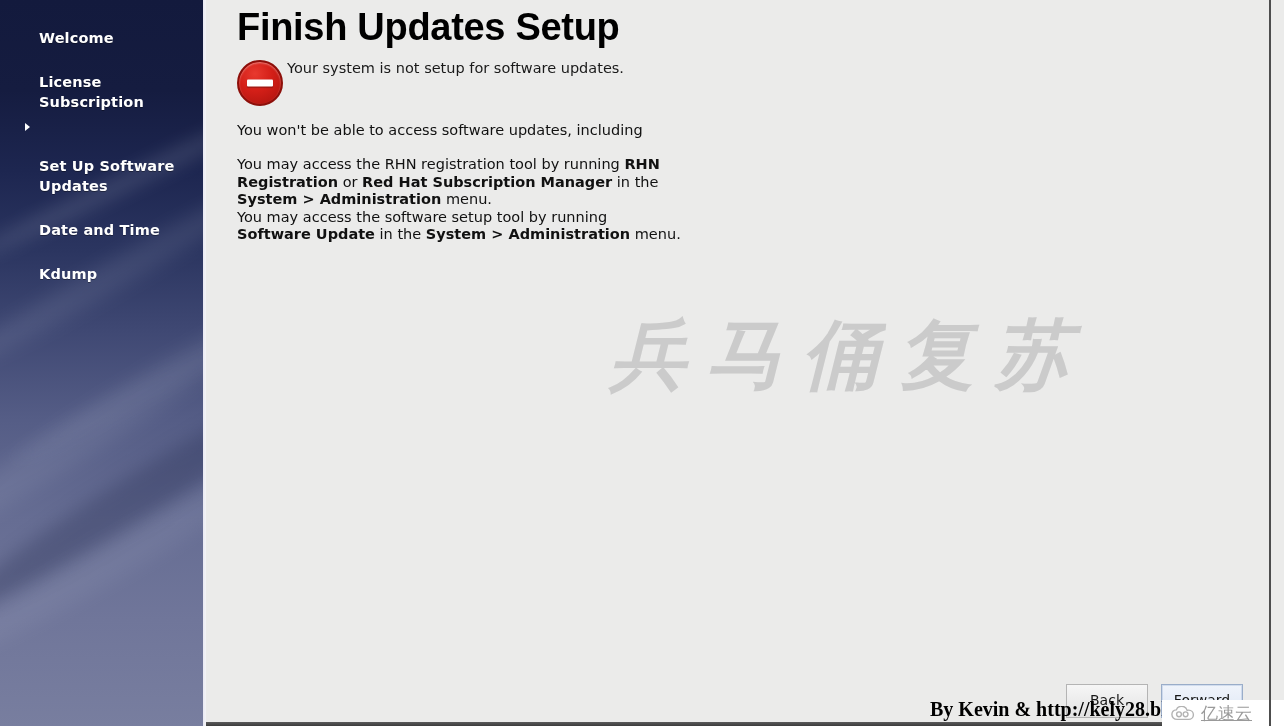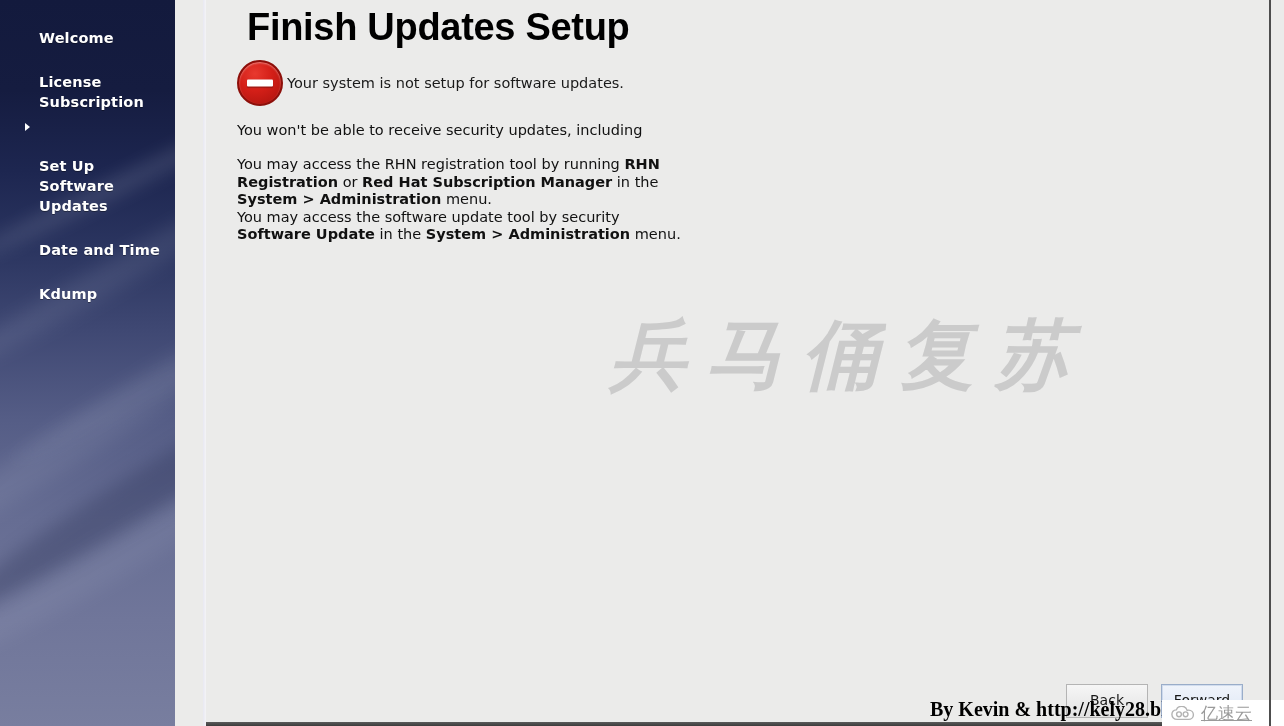--- a/index.html
+++ b/index.html
@@ -16,21 +16,21 @@
     width: 1284px;
     height: 726px;
     background: #ebebea;
     overflow: hidden;
   }
 
   
   #sidebar {
     position: absolute;
     left: 0; top: 0;
-    width: 175px;
+    width: 203px;
     height: 726px;
     overflow: hidden;
     background:
       linear-gradient(180deg,
         #131a3d 0px,
         #151c40 90px,
         #1d2650 170px,
         #2b3560 250px,
         #3f4873 330px,
         #555d86 420px,
@@ -93,33 +93,32 @@
   #main {
     position: absolute;
     left: 206px; top: 0;
     width: 1064px; height: 723px;
     background: #ebebea;
     overflow: hidden;
   }
 
   #page-title {
     position: absolute;
-    left: 41px; top: 6px;
+    left: 31px; top: 6px;
     font-family: "Liberation Sans", sans-serif;
     font-size: 38px;
     font-weight: bold;
     color: #000000;
     letter-spacing: -.3px;
   }
 
   #status-row {
     position: absolute;
     left: 31px; top: 60px;
     display: flex;
-    align-items: center;
   }
   #error-icon {
     width: 46px; height: 46px;
     border-radius: 50%;
     background:
       radial-gradient(circle at 38% 28%, #e8392f 0%, #d41f18 42%, #a8120d 100%);
     border: 2px solid #8d0f0a;
     box-shadow: inset 0 1px 2px rgba(255,255,255,.45);
     position: relative;
     flex: 0 0 auto;
@@ -287,26 +286,26 @@
     <div id="page-title">Finish Updates Setup</div>
 
     <div id="status-row">
       <div id="error-icon">
         <div class="bar"></div>
       </div>
       <div id="status-text">Your system is not setup for software updates.</div>
     </div>
 
     <div id="body-text">
-      <p>You won't be able to receive security updates, including</p>
+      <p>You won't be able to access software updates, including</p>
       <div class="gap"></div>
       <p><span>You may access the RHN registration tool by running </span><b>RHN</b></p>
       <p><b>Registration</b><span> or </span><b>Red Hat Subscription Manager</b><span> in the</span></p>
       <p><b>System &gt; Administration</b><span> menu.</span></p>
-      <p>You may access the software update tool by security</p>
+      <p>You may access the software setup tool by running</p>
       <p><b>Software Update</b><span> in the </span><b>System &gt; Administration</b><span> menu.</span></p>
     </div>
 
     <div id="cjk-watermark">兵马俑复苏</div>
   </div>
 
   <div class="nav-button" id="back-button">
     <span>Back</span>
   </div>
   <div class="nav-button" id="forward-button">

